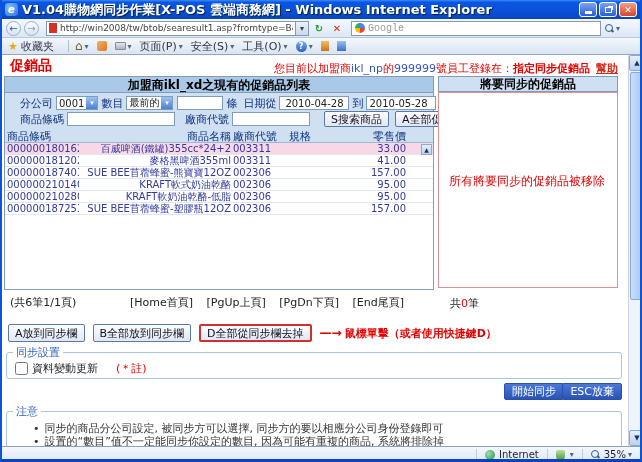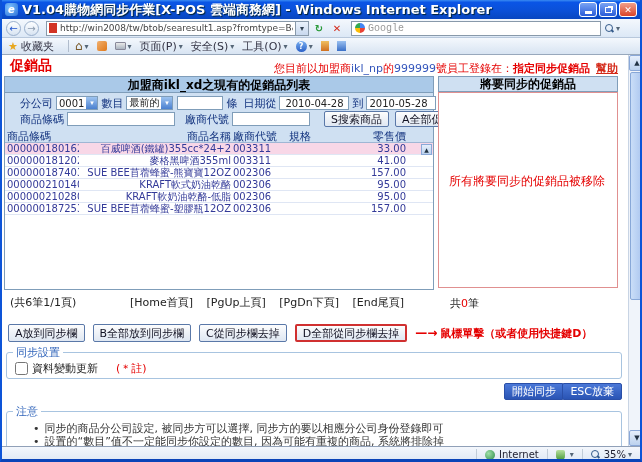--- a/index.html
+++ b/index.html
@@ -308,21 +308,20 @@
     <div id="page-nav">
       <span>[Home首頁]</span>
       <span>[PgUp上頁]</span>
       <span>[PgDn下頁]</span>
       <span>[End尾頁]</span>
     </div>
 
     <div id="actions">
       <button class="abtn">A放到同步欄</button>
       <button class="abtn">B全部放到同步欄</button>
-      <button class="abtn">C從同步欄去掉</button>
       <button class="abtn danger">D全部從同步欄去掉</button>
       <span id="annotation">
         <span class="arr">—→</span>
         <span>鼠標單擊（或者使用快捷鍵D）</span>
       </span>
     </div>
 
     <fieldset id="fs-sync">
       <legend>同步設置</legend>
       <div class="row">

